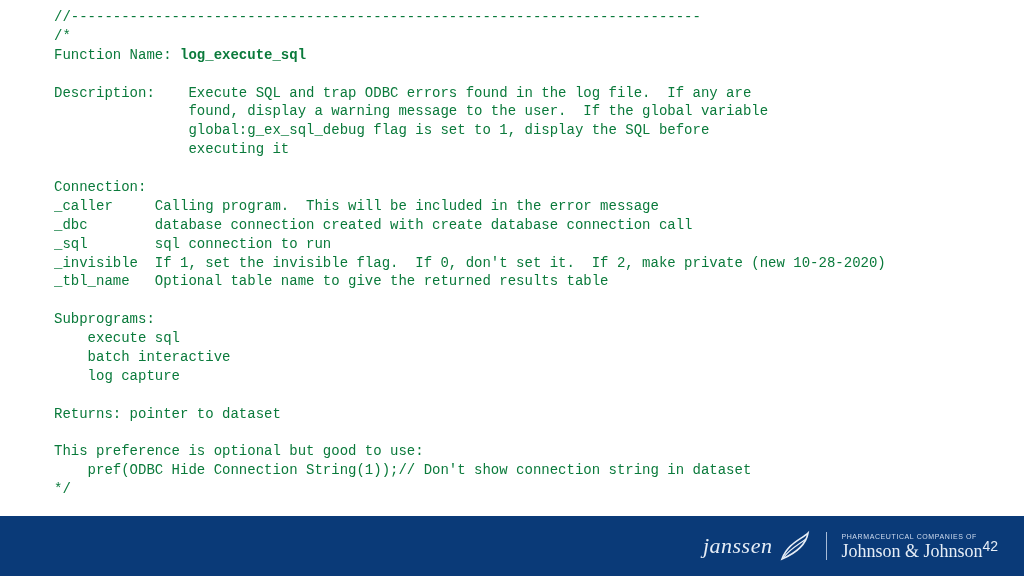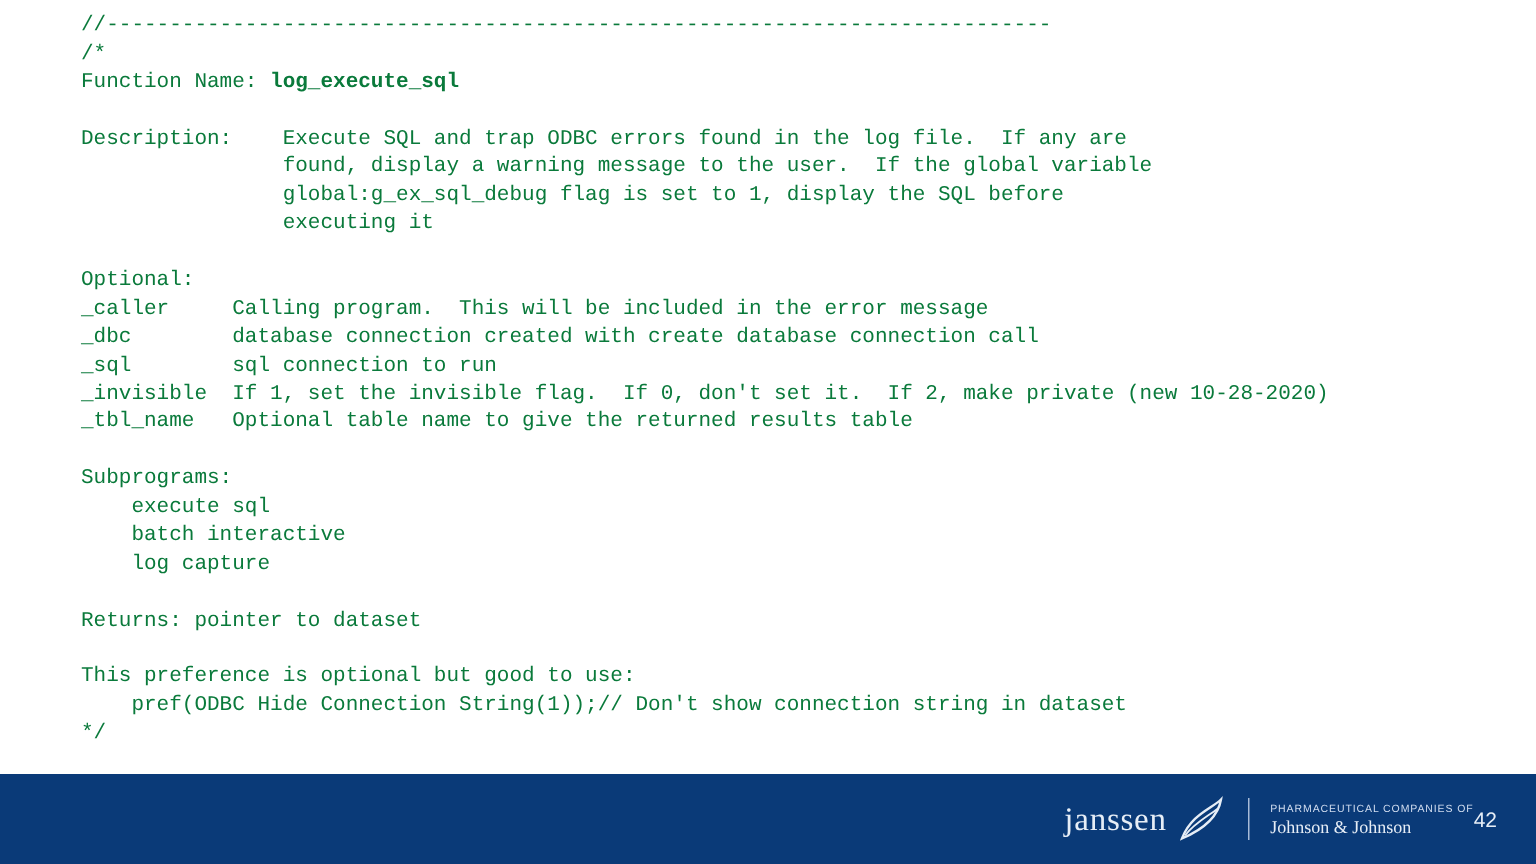--- a/index.html
+++ b/index.html
@@ -33,39 +33,40 @@
     align-items: center;
     gap: 14px;
   }
   .janssen {
     display: flex;
     align-items: center;
     gap: 6px;
   }
   .janssen-text {
     font-family: Georgia, 'Times New Roman', serif;
+    font-style: italic;
     font-size: 22px;
     letter-spacing: 0.5px;
     color: #e6edf6;
   }
   .janssen-icon { width: 34px; height: 34px; position: relative; }
   .divider {
     width: 1px; height: 28px; background: #d0dcef; opacity: .8;
   }
   .jnj-block { display: flex; flex-direction: column; align-items: flex-start; line-height: 1; }
   .jnj-small {
     font-family: Arial, Helvetica, sans-serif;
     font-size: 7px;
     letter-spacing: 0.6px;
     color: #d0dcef;
     text-transform: uppercase;
   }
   .jnj-script {
     font-family: 'Brush Script MT', 'Segoe Script', cursive;
-    font-size: 12px;
+    font-size: 18px;
     color: #e6edf6;
     margin-top: 2px;
   }
   .page-num {
     font-family: Arial, Helvetica, sans-serif;
     font-size: 14px;
     color: #e6edf6;
   }
 </style>
 </head>
@@ -75,21 +76,21 @@
 
   <div class="code-area"><span>//---------------------------------------------------------------------------</span>
 <span>/*</span>
 <span>Function Name: </span><span class="bold">log_execute_sql</span>
 
 <span>Description:    Execute SQL and trap ODBC errors found in the log file.  If any are</span>
 <span>                found, display a warning message to the user.  If the global variable</span>
 <span>                global:g_ex_sql_debug flag is set to 1, display the SQL before</span>
 <span>                executing it</span>
 
-<span>Optional:</span>
+<span>Connection:</span>
 <span>_caller     Calling program.  This will be included in the error message</span>
 <span>_dbc        database connection created with create database connection call</span>
 <span>_sql        sql connection to run</span>
 <span>_invisible  If 1, set the invisible flag.  If 0, don't set it.  If 2, make private (new 10-28-2020)</span>
 <span>_tbl_name   Optional table name to give the returned results table</span>
 
 <span>Subprograms:</span>
 <span>    execute sql</span>
 <span>    batch interactive</span>
 <span>    log capture</span>

